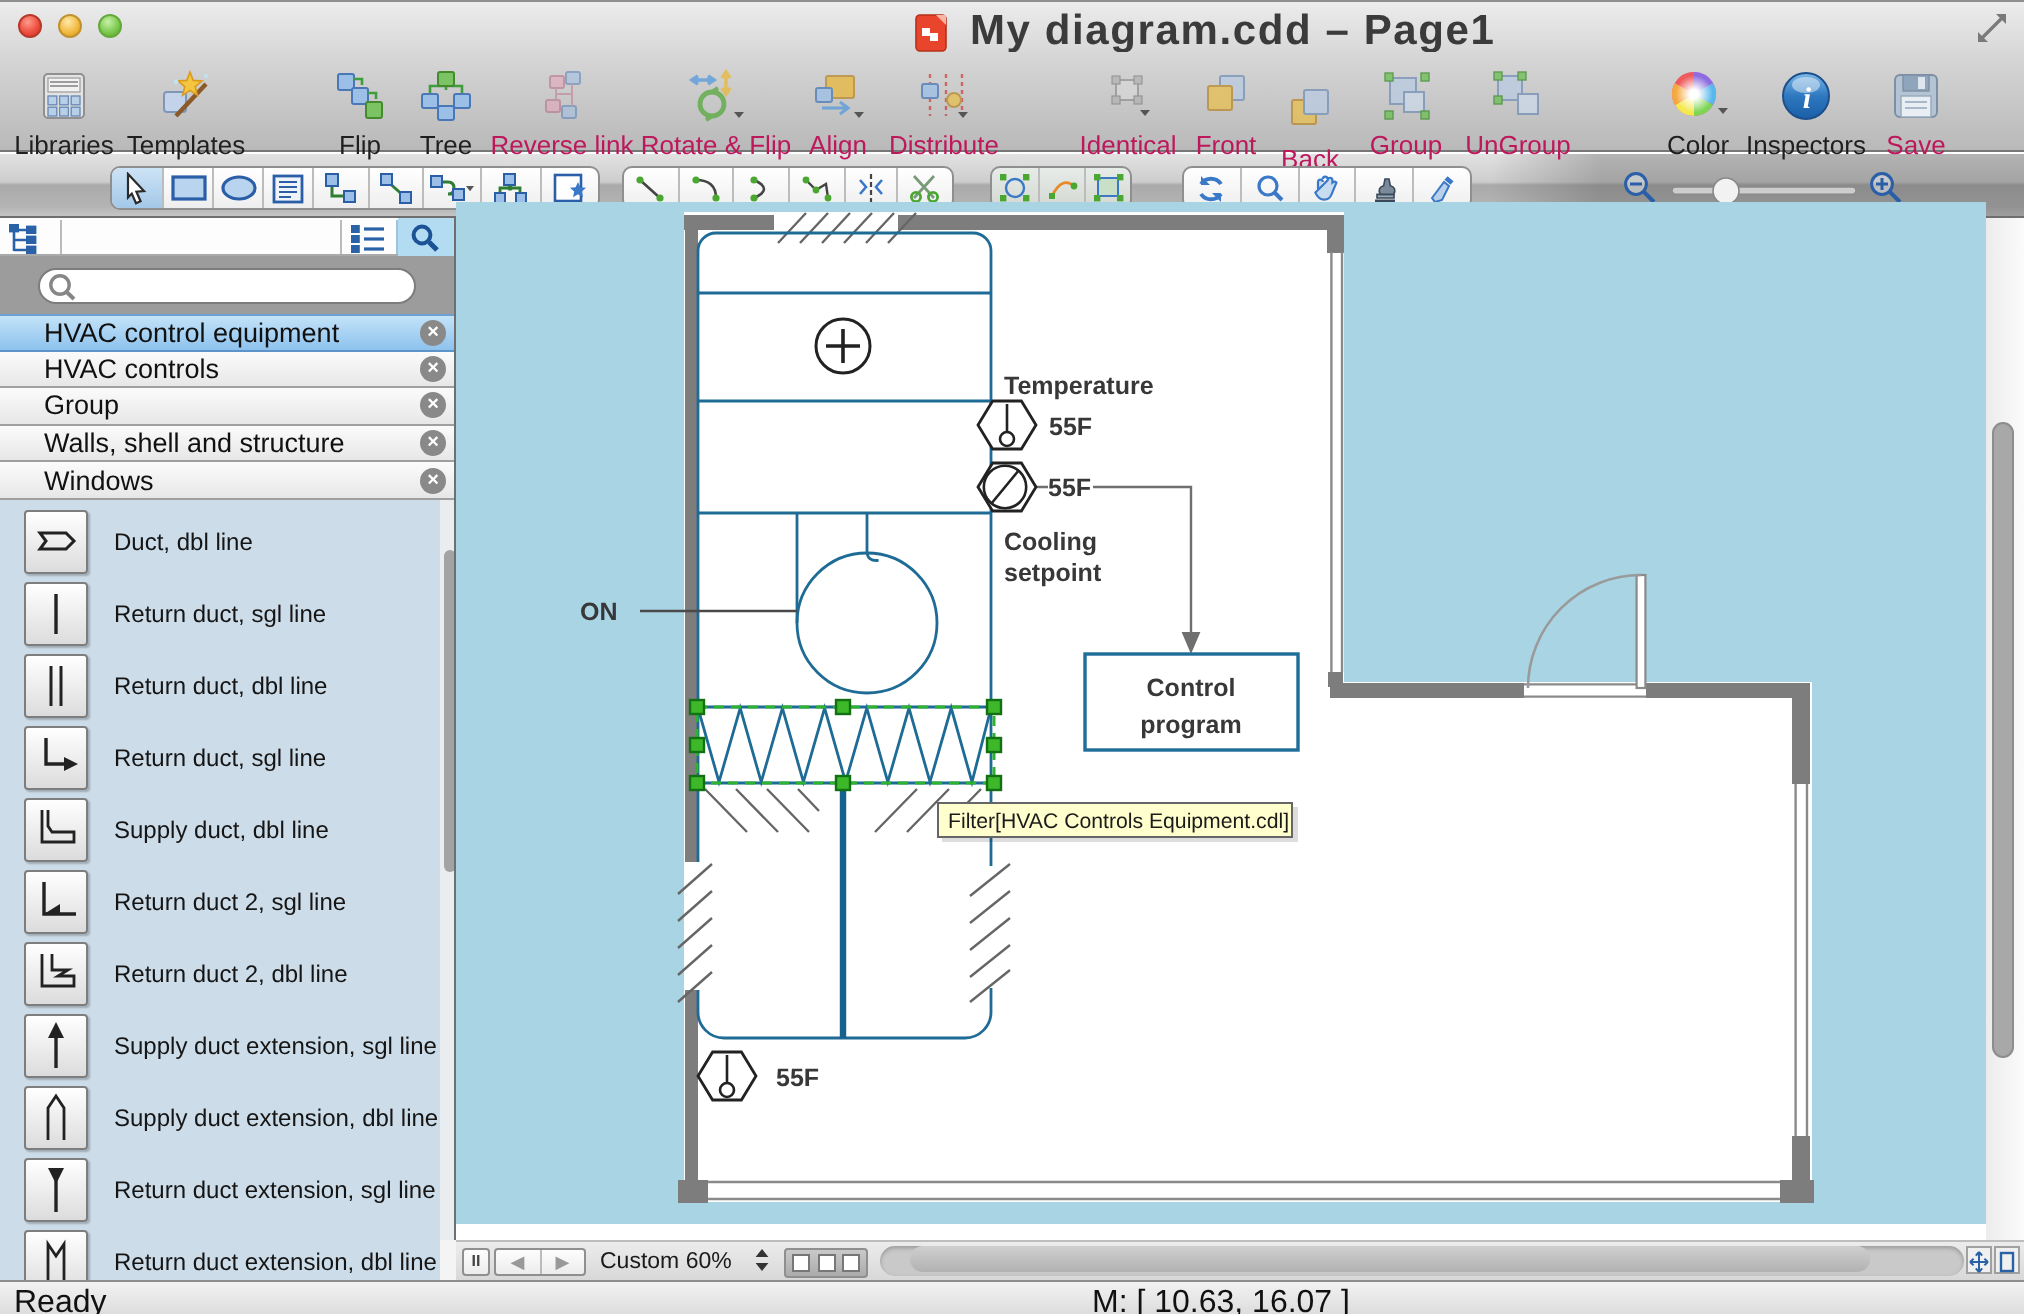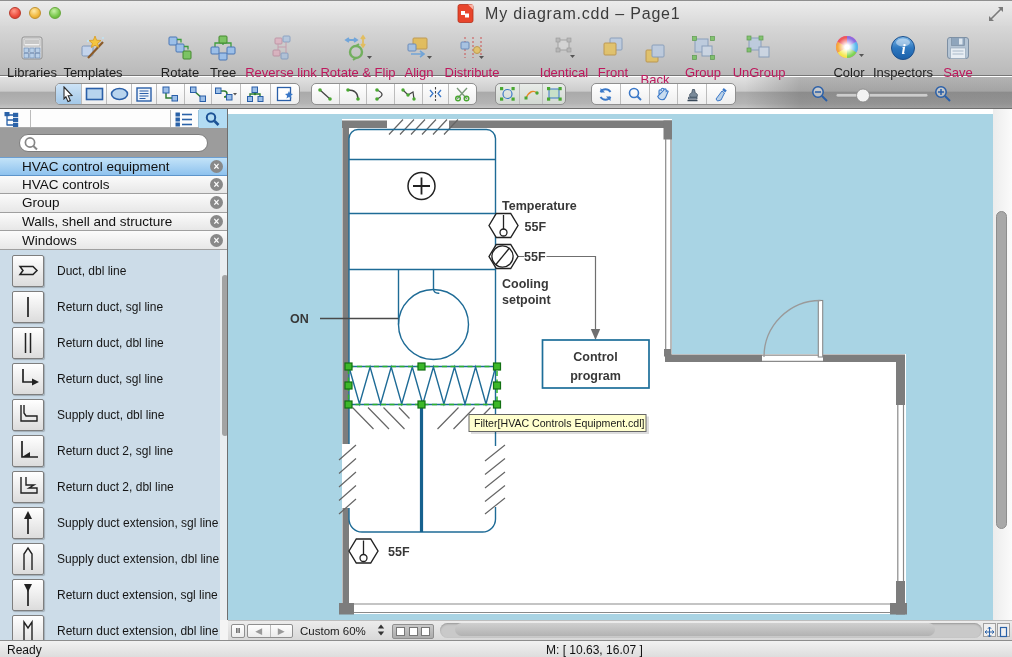--- a/index.html
+++ b/index.html
@@ -7,21 +7,21 @@
 body { font-family:"Liberation Sans", sans-serif; position:relative; background:#fff; }
 #win { position:absolute; left:0; top:0; width:1012px; height:657px; }
 .abs { position:absolute; }
 
 
 #titlebar { left:0; top:0; width:1012px; height:26px;
   background:linear-gradient(#ececec,#d8d8d8); border-top:1px solid #8f8f8f; }
 #toolbar { left:0; top:26px; width:1012px; height:50px;
   background:linear-gradient(#d7d7d7,#b9b9b9); border-bottom:1px solid #777; }
 .light { width:12px; height:12px; border-radius:50%; top:6.5px; }
-#title { top:4px; left:456px; height:20px; font-size:16px; font-weight:normal; color:#3b3b3b; letter-spacing:0.8px; }
+#title { top:4px; left:456px; height:20px; font-size:21px; font-weight:bold; color:#3b3b3b; letter-spacing:0.8px; }
 .titem { top:0; text-align:center; color:#1f1f1f; font-size:13px; }
 .titem .lbl { margin-top:1px; }
 .titem.dis { color:#be185d; }
 .ticon { height:33px; display:flex; align-items:center; justify-content:center; }
 
 
 #toolbar2 { left:0; top:77px; width:1012px; height:32px;
   background:linear-gradient(#e2e2e2 0%, #cdcdcd 45%, #aaaaaa 50%, #b4b4b4 85%, #c4c4c4 100%);
   border-bottom:1px solid #6e6e6e; }
 #tb2dark { left:745px; top:77px; width:267px; height:31px;
@@ -47,29 +47,29 @@
 .srow { left:0; width:221px; height:36px; }
 .sicon { position:absolute; left:12px; top:2px; width:32px; height:32px;
   background:linear-gradient(#ffffff,#dcdcdc); border:1px solid #7e7e7e; border-radius:2px; box-shadow:1px 1px 1px rgba(0,0,0,0.22); }
 .slbl { position:absolute; left:57px; top:0; height:36px; display:flex; align-items:center;
   font-size:12px; color:#151515; white-space:nowrap; }
 #pscroll { left:220px; top:250px; width:8px; height:390px; background:#e9edf0; }
 #pthumb { left:221.5px; top:275px; width:6px; height:161px; background:#a3a3a3; border-radius:3px; }
 #pborder { left:227px; top:109px; width:1px; height:531px; background:#6f6f6f; }
 
 
-#canvas { left:228px; top:114px; width:765px; height:511px; background:#a9d4e4; overflow:hidden; }
+#canvas { left:228px; top:101px; width:765px; height:511px; background:#a9d4e4; overflow:hidden; }
 #vscroll { left:993px; top:109px; width:19px; height:511px; background:linear-gradient(to right,#ececec,#fbfbfb); }
 #vthumb { left:996px; top:211px; width:11px; height:318px; background:#a8a8a8; border:1px solid #8d8d8d; border-radius:5.5px; }
 
 
 #hrow { left:228px; top:620px; width:784px; height:20px; background:linear-gradient(#ececec,#d8d8d8); border-top:1px solid #bdbdbd; }
 #hrowl { left:220px; top:620px; width:8px; height:20px; background:#f4f4f4; }
 #statusbar { left:0; top:640px; width:1012px; height:17px;
-  background:linear-gradient(#f2f2f2,#dddddd); border-top:1px solid #8d8d8d; font-size:12px; color:#111; }
+  background:linear-gradient(#f2f2f2,#dddddd); border-top:1px solid #8d8d8d; font-size:16px; color:#111; }
 .sbtn { top:624px; height:14px; background:linear-gradient(#fdfdfd,#ececec); border:1px solid #8f8f8f; border-radius:2px; }
 #hthumb { left:455px; top:623px; width:480px; height:13px; background:linear-gradient(#cfcfcf,#b2b2b2); border-radius:6.5px; }
 </style>
 </head>
 <body>
 <div id="win">
   <div class="abs" id="titlebar"></div>
   <div class="abs light" style="left:9px;  background:radial-gradient(circle at 40% 30%, #ff9a8a, #ec4b3c 60%, #c33a2b); border:1px solid #b8382a;"></div>
   <div class="abs light" style="left:29px; background:radial-gradient(circle at 40% 30%, #ffe9a8, #f0b73c 60%, #cd9426); border:1px solid #c0912f;"></div>
   <div class="abs light" style="left:49px; background:radial-gradient(circle at 40% 30%, #c8f0a8, #78c74b 60%, #58a32e); border:1px solid #67a83c;"></div>
@@ -120,21 +120,21 @@
     </div>
   <div class="abs titem" style="left:152px;top:31px;width:56px">
     <div class="ticon">
         <svg width="28" height="28" viewBox="0 0 28 28">
           <rect x="3" y="3" width="8" height="8" rx="1" fill="#9cbfe8" stroke="#4a77b5"></rect>
           <rect x="10" y="10" width="8" height="8" rx="1" fill="#9cbfe8" stroke="#4a77b5"></rect>
           <rect x="17" y="17" width="8" height="8" rx="1" fill="#7cc364" stroke="#458a2e"></rect>
           <path d="M11,5.5 h4 v3 M18,12.5 h4 v3" stroke="#3e9d3e" fill="none" stroke-width="1.3"></path>
         </svg>
       </div>
-    <div class="lbl">Rotate</div>
+    <div class="lbl">Flip</div>
     </div>
   <div class="abs titem" style="left:201px;top:31px;width:44px">
     <div class="ticon">
         <svg width="28" height="28" viewBox="0 0 28 28">
           <path d="M14,7 v4 M14,9 h-8 v4 M14,9 h8 v4" stroke="#3e9d3e" fill="none" stroke-width="1.3"></path>
           <rect x="10" y="2" width="8" height="7" rx="1" fill="#7cc364" stroke="#458a2e"></rect>
           <rect x="2" y="13" width="8" height="7" rx="1" fill="#9cbfe8" stroke="#4a77b5"></rect>
           <rect x="10" y="19" width="8" height="7" rx="1" fill="#9cbfe8" stroke="#4a77b5"></rect>
           <rect x="18" y="13" width="8" height="7" rx="1" fill="#9cbfe8" stroke="#4a77b5"></rect>
         </svg>

